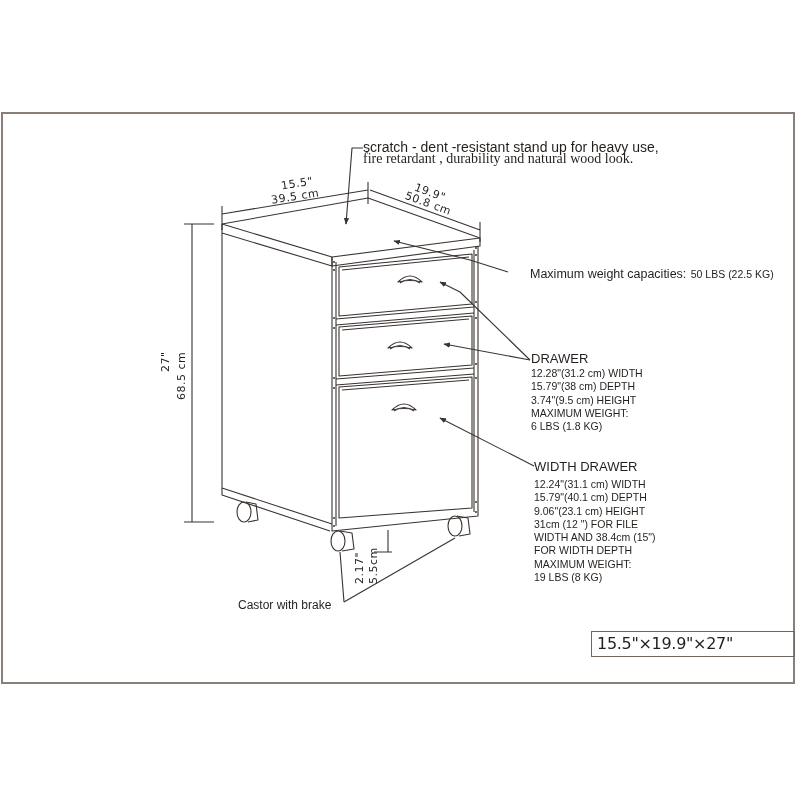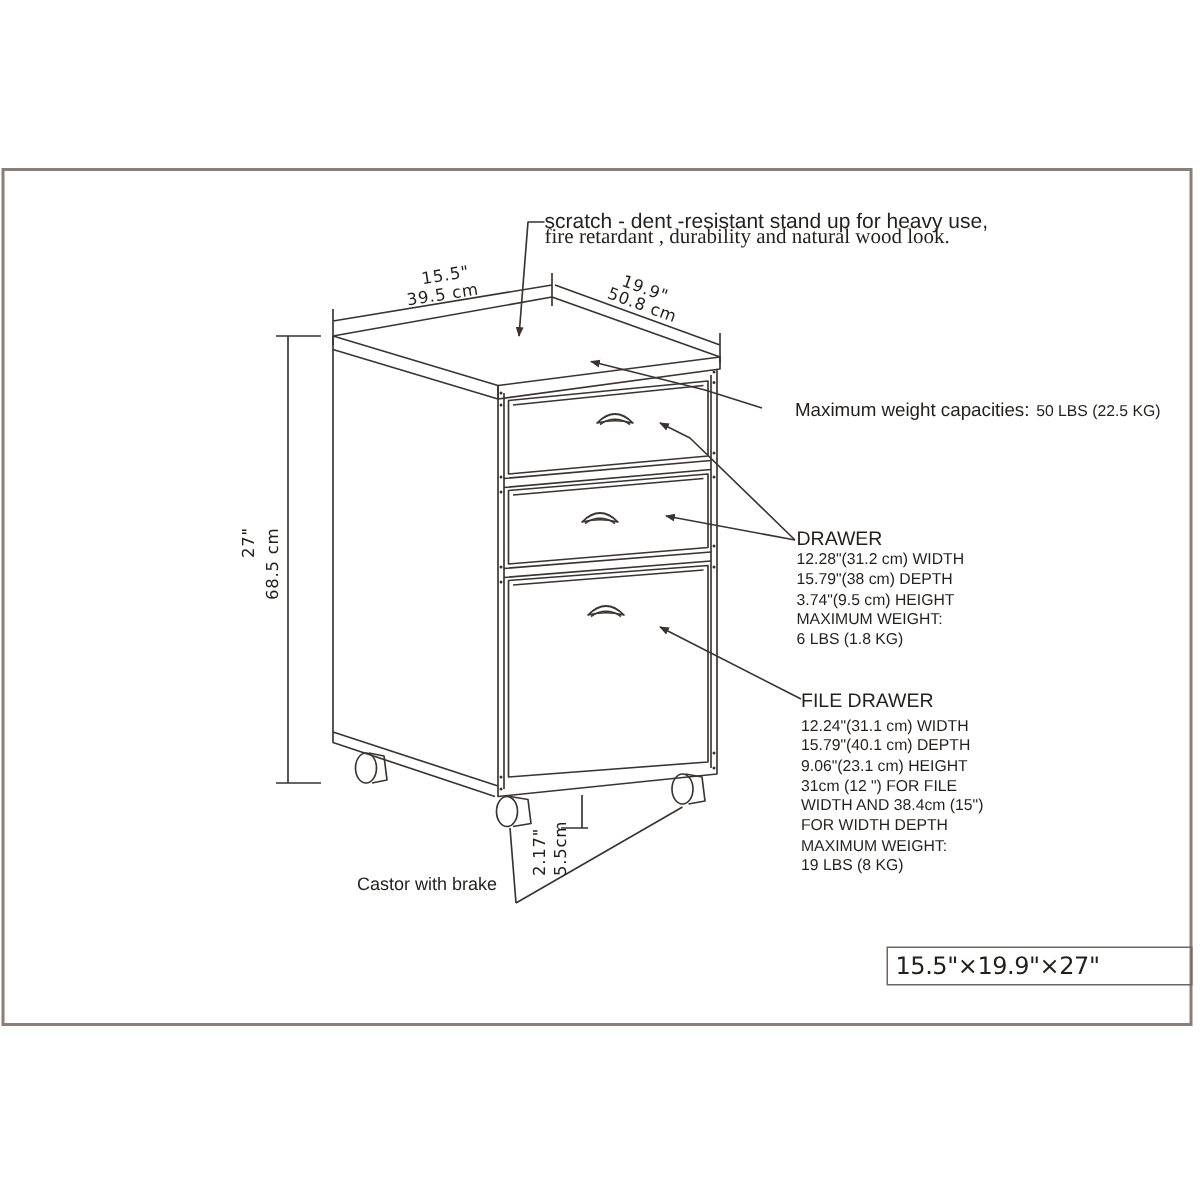--- a/index.html
+++ b/index.html
@@ -145,28 +145,28 @@
 <div class="txt" style="left:531px;top:352px;">
   <div class="spec-title" style="margin-bottom:2px;">DRAWER</div>
   <span class="spec-line">12.28"(31.2 cm) WIDTH</span>
   <span class="spec-line">15.79"(38 cm) DEPTH</span>
   <span class="spec-line">3.74"(9.5 cm) HEIGHT</span>
   <span class="spec-line">MAXIMUM WEIGHT:</span>
   <span class="spec-line">6 LBS (1.8 KG)</span>
 </div>
 
 <div class="txt" style="left:534px;top:460px;">
-  <div class="spec-title" style="margin-bottom:5px;">FILE DRAWER</div>
+  <div class="spec-title" style="margin-bottom:5px;">WIDTH DRAWER</div>
   <span class="spec-line">12.24"(31.1 cm) WIDTH</span>
   <span class="spec-line">15.79"(40.1 cm) DEPTH</span>
   <span class="spec-line">9.06"(23.1 cm) HEIGHT</span>
   <span class="spec-line">31cm (12 ") FOR FILE</span>
   <span class="spec-line">WIDTH AND 38.4cm (15")</span>
   <span class="spec-line">FOR WIDTH DEPTH</span>
   <span class="spec-line">MAXIMUM WEIGHT:</span>
   <span class="spec-line">19 LBS (8 KG)</span>
 </div>
 
-<div class="txt" style="left:238px;top:583px;font-size:12px;">Castor with brake</div>
+<div class="txt" style="left:238px;top:599px;font-size:12px;">Castor with brake</div>
 
 <div class="dim-table">
   <div class="row">15.5"×19.9"×27"</div>
 </div>
 
 </body></html>

